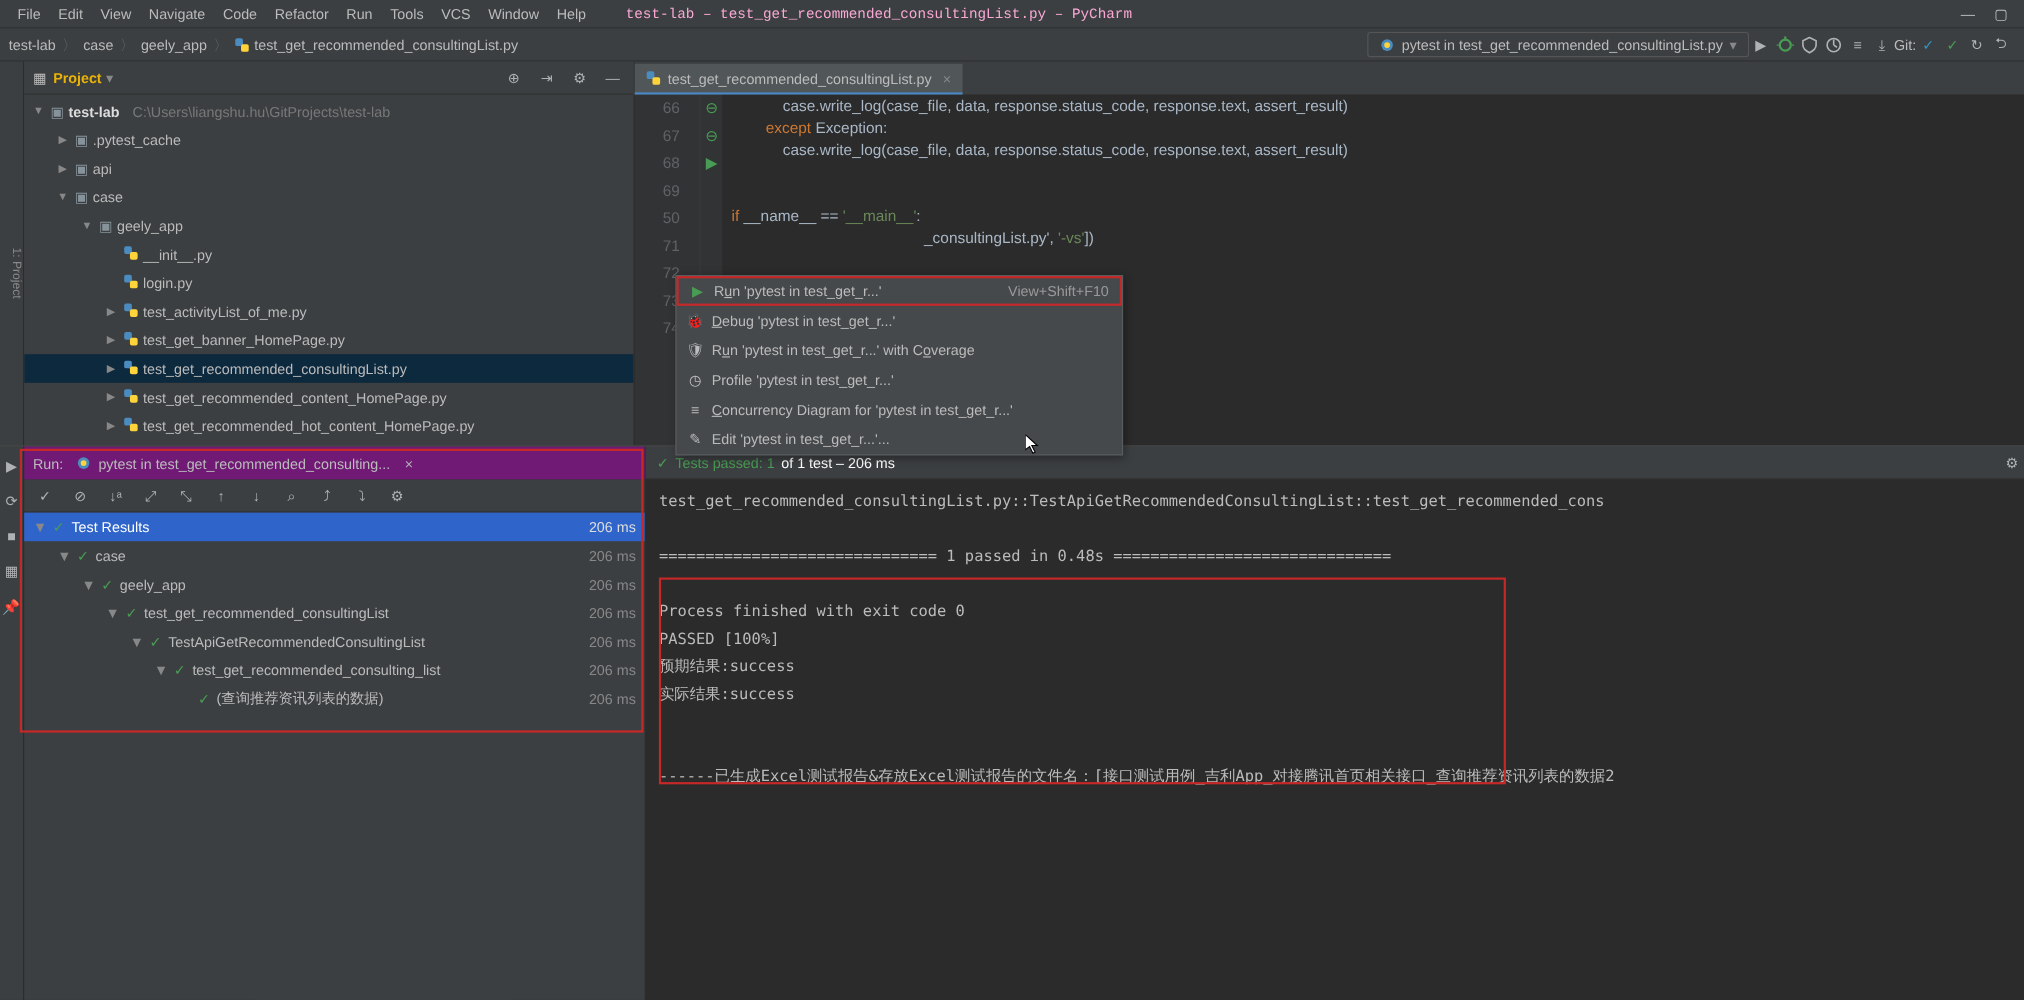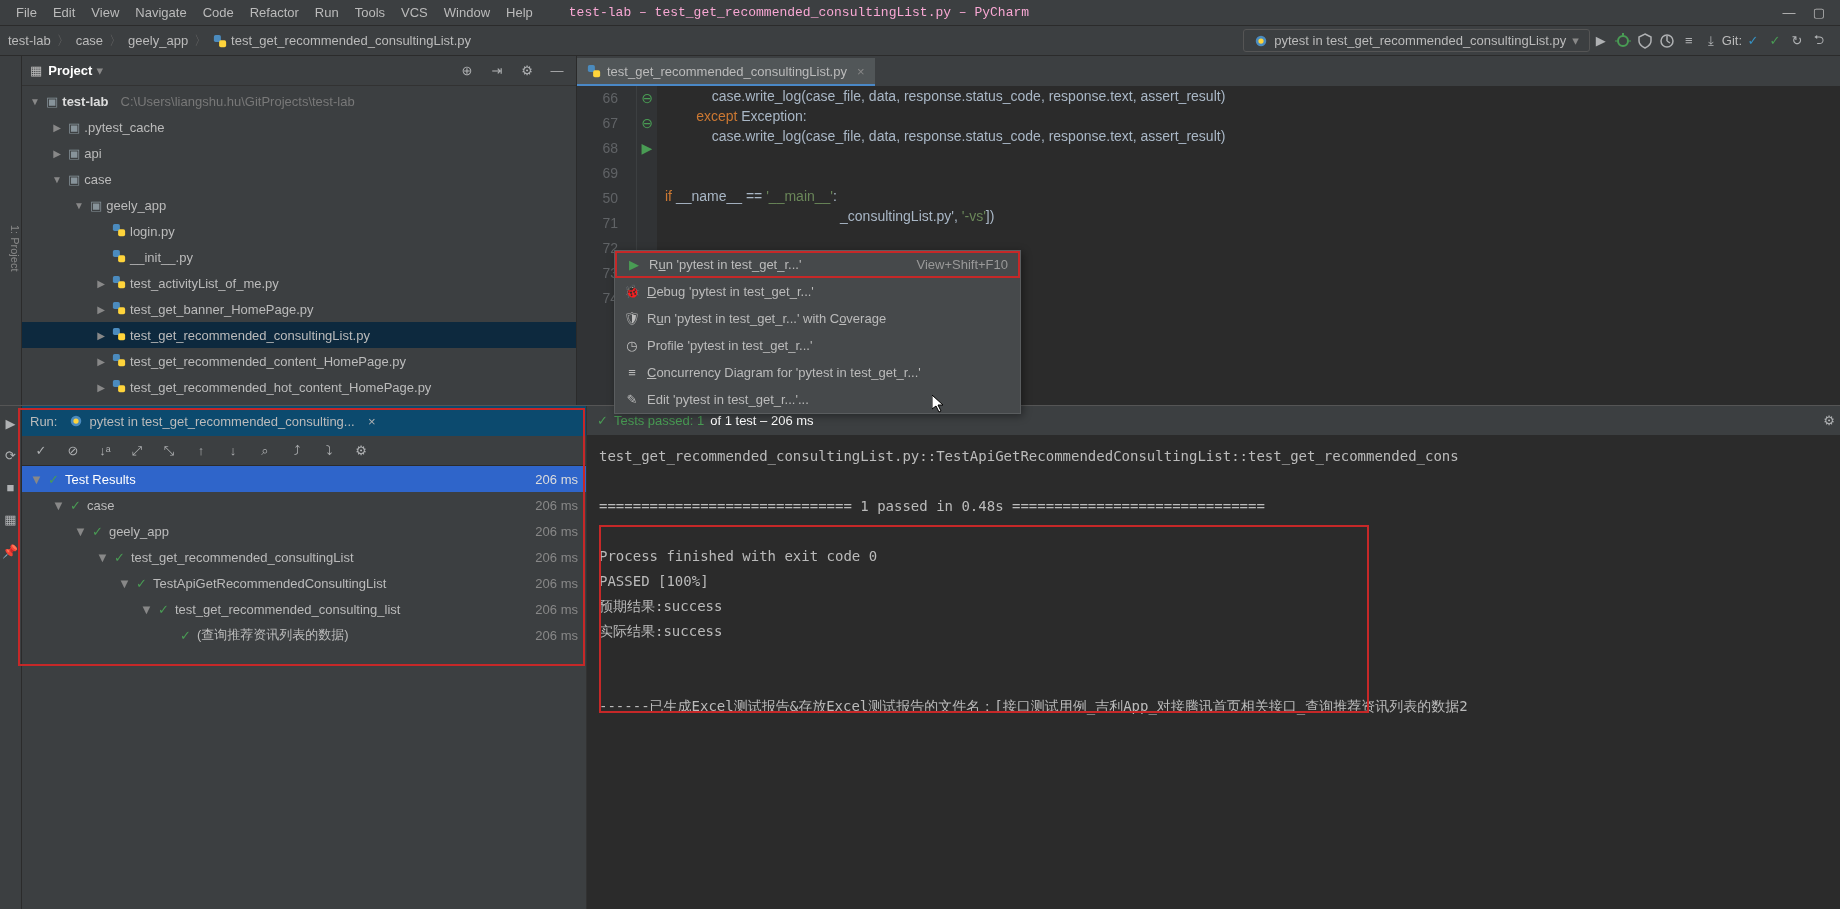--- a/index.html
+++ b/index.html
@@ -15,21 +15,21 @@
 .bc .sep { color: #666; }
 .bc .py { display: flex; align-items: center; gap: 4px; }
 .navbar .nav-right { margin-left: auto; display: flex; align-items: center; gap: 0; padding-right: 10px; }
 .runconfig { background: #3c3f41; border: 1px solid #555; padding: 3px 10px; border-radius: 3px; display: flex; align-items: center; gap: 6px; }
 .ico { width: 14px; height: 14px; display: inline-flex; align-items: center; justify-content: center; }
 
 .main { display: flex; height: 379px; }
 .sidebar-tabs { width: 22px; background: #3c3f41; border-right: 1px solid #2b2b2b; writing-mode: vertical-rl; text-align: center; padding-top: 6px; font-size: 11px; color: #888; }
 .project-panel { width: 555px; background: #3c3f41; border-right: 1px solid #2b2b2b; display: flex; flex-direction: column; }
 .panel-header { height: 30px; display: flex; align-items: center; padding: 0 8px; background: #3c3f41; border-bottom: 1px solid #323232; }
-.panel-header .title { font-weight: bold; color: #ffffff; }
+.panel-header .title { font-weight: bold; color: #eab308; }
 .panel-header .tools { margin-left: auto; display: flex; gap: 8px; }
 .tree { flex: 1; overflow: auto; padding-top: 2px; }
 .tree-row { height: 26px; display: flex; align-items: center; padding-left: 6px; gap: 4px; white-space: nowrap; }
 .tree-row.sel { background: #0d293e; }
 .tree-row .arrow { width: 14px; text-align: center; color: #888; font-size: 10px; }
 .tree-row .folder-icon { color: #87939a; }
 .tree-row .py-icon svg { width: 14px; height: 14px; }
 .tree-row .muted { color: #787878; margin-left: 8px; }
 
 .editor-area { flex: 1; display: flex; flex-direction: column; background: #2b2b2b; }
@@ -46,21 +46,21 @@
 .breadcrumb-bottom { height: 26px; background: #3c3f41; border-top: 1px solid #2b2b2b; display: flex; align-items: center; padding-left: 16px; gap: 12px; color: #888; }
 
 .context-menu { position: absolute; left: 614px; top: 250px; width: 407px; background: #46494b; border: 1px solid #5a5d5f; box-shadow: 2px 2px 8px rgba(0,0,0,0.4); z-index: 100; }
 .ctx-item { height: 27px; display: flex; align-items: center; padding: 0 10px; gap: 8px; color: #bbb; }
 .ctx-item.boxed { border: 2px solid #c62828; }
 .ctx-item .shortcut { margin-left: auto; color: #999; }
 
 .run-panel { position: absolute; left: 0; top: 405px; right: 0; bottom: 0; display: flex; background: #2b2b2b; border-top: 1px solid #555; }
 .run-toolbar-left { width: 22px; background: #3c3f41; border-right: 1px solid #2b2b2b; display: flex; flex-direction: column; align-items: center; gap: 10px; padding-top: 6px; }
 .run-left { width: 565px; border-right: 1px solid #323232; display: flex; flex-direction: column; }
-.run-header { height: 30px; background: #0c4a6e; display: flex; align-items: center; padding: 0 8px; }
+.run-header { height: 30px; background: #701a75; display: flex; align-items: center; padding: 0 8px; }
 .run-header .lbl { color: #bbb; }
 .run-toolbar { height: 30px; background: #3c3f41; display: flex; align-items: center; gap: 10px; padding-left: 8px; border-bottom: 1px solid #2b2b2b; }
 .test-tree { flex: 1; background: #3c3f41; }
 .test-row { height: 26px; display: flex; align-items: center; padding: 0 8px; gap: 6px; }
 .test-row.sel { background: #2f65ca; color: #fff; }
 .test-row.sel .t-time { color: #ddd; }
 .test-row .ok { color: #499c54; }
 .test-row .t-time { margin-left: auto; color: #888; }
 .run-right { flex: 1; display: flex; flex-direction: column; }
 .test-status { height: 30px; display: flex; align-items: center; padding-left: 10px; background: #3c3f41; border-bottom: 1px solid #2b2b2b; gap: 6px; }
@@ -193,29 +193,29 @@
             <span class="arrow">▼</span>
             <span class="folder-icon">▣</span>
             <span>geely_app</span>
           </div>
           <div class="tree-row" style="padding-left: 72px;">
             <span class="arrow"></span>
             <span class="py-icon"><svg class="py-logo" viewBox="0 0 16 16">
                 <rect width="8" height="8" x="1" y="1" rx="2" fill="#4b8bbe"></rect>
                 <rect width="8" height="8" x="7" y="7" rx="2" fill="#ffd43b"></rect>
               </svg></span>
+            <span>__init__.py</span>
+          </div>
+          <div class="tree-row" style="padding-left: 72px;">
+            <span class="arrow"></span>
+            <span class="py-icon"><svg class="py-logo" viewBox="0 0 16 16">
+                <rect width="8" height="8" x="1" y="1" rx="2" fill="#4b8bbe"></rect>
+                <rect width="8" height="8" x="7" y="7" rx="2" fill="#ffd43b"></rect>
+              </svg></span>
             <span>login.py</span>
-          </div>
-          <div class="tree-row" style="padding-left: 72px;">
-            <span class="arrow"></span>
-            <span class="py-icon"><svg class="py-logo" viewBox="0 0 16 16">
-                <rect width="8" height="8" x="1" y="1" rx="2" fill="#4b8bbe"></rect>
-                <rect width="8" height="8" x="7" y="7" rx="2" fill="#ffd43b"></rect>
-              </svg></span>
-            <span>__init__.py</span>
           </div>
           <div class="tree-row" style="padding-left: 72px;">
             <span class="arrow">▶</span>
             <span class="py-icon"><svg class="py-logo" viewBox="0 0 16 16">
                 <rect width="8" height="8" x="1" y="1" rx="2" fill="#4b8bbe"></rect>
                 <rect width="8" height="8" x="7" y="7" rx="2" fill="#ffd43b"></rect>
               </svg></span>
             <span>test_activityList_of_me.py</span>
           </div>
           <div class="tree-row" style="padding-left: 72px;">

